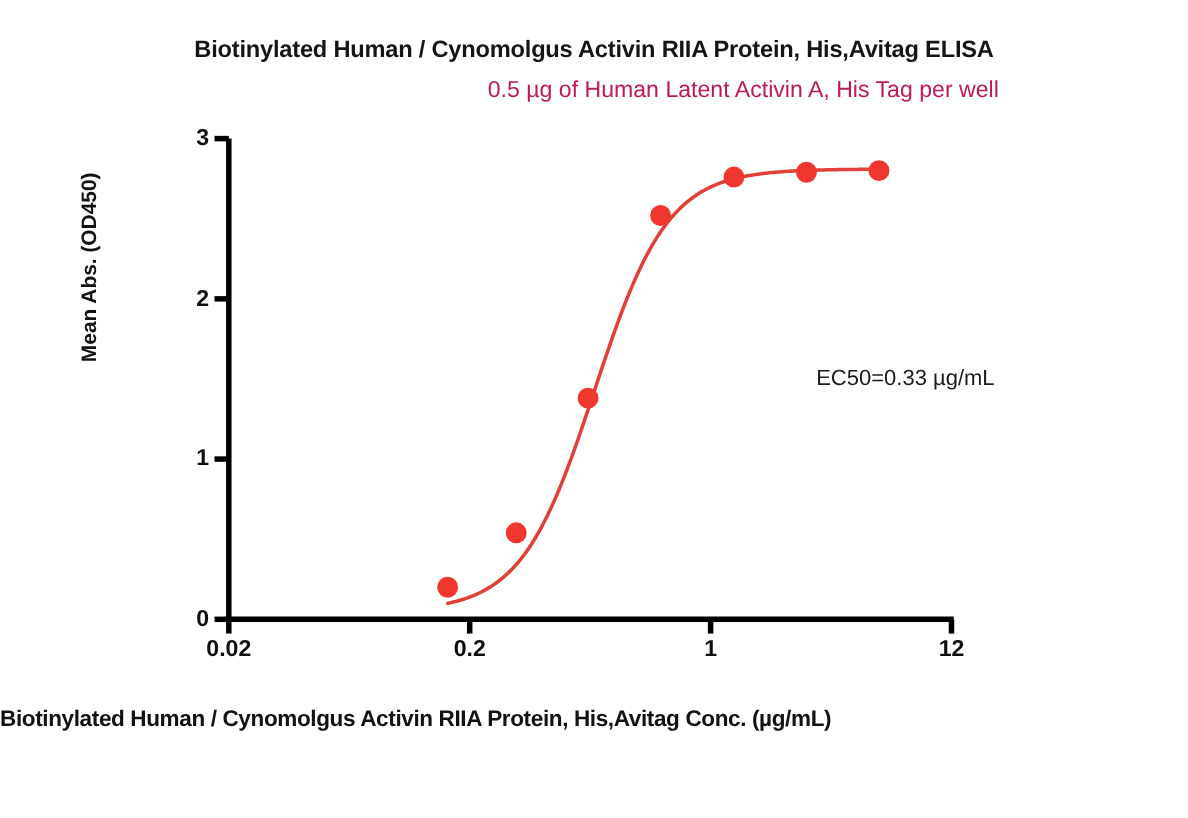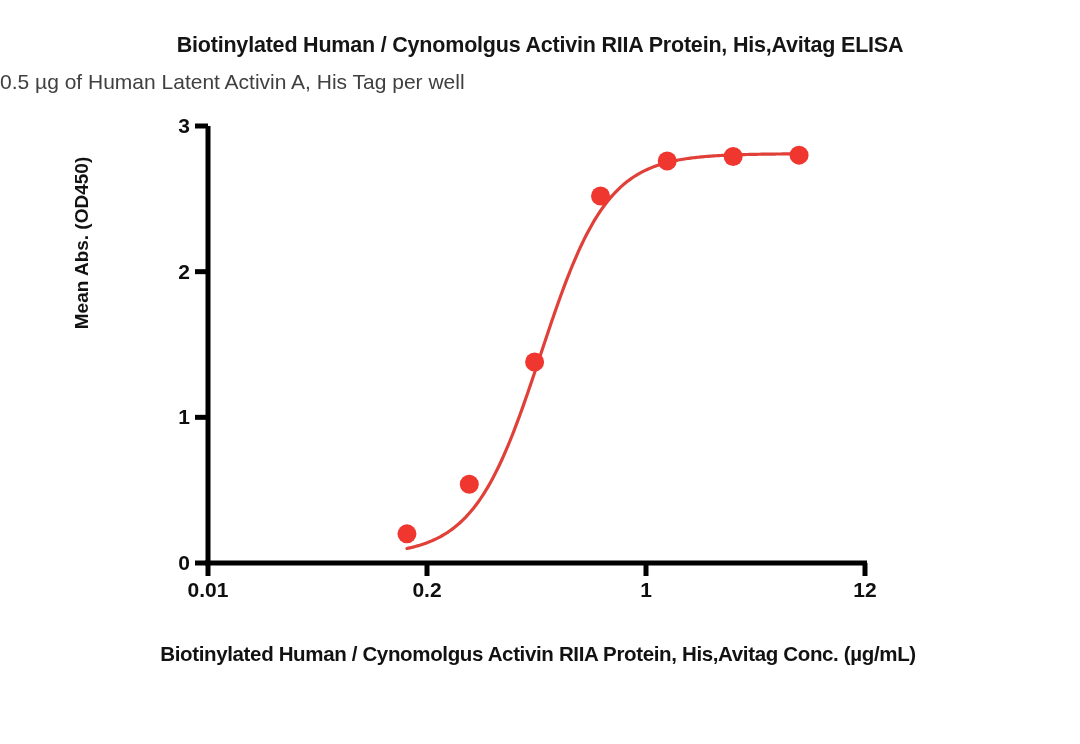--- a/index.html
+++ b/index.html
@@ -34,24 +34,24 @@
     font-weight: bold;
     letter-spacing: -0.2px;
     color: #151515;
     white-space: nowrap;
   }
   #chart-subtitle {
     position: absolute;
     left: 0;
     top: 70px;
     width: 908px;
-    text-align: left;
+    text-align: right;
     font-size: 21px;
     font-weight: normal;
-    color: #404040;
+    color: #be185d;
     white-space: nowrap;
   }
 
   
   #y-axis-title {
     position: absolute;
     left: -38px;
     top: 232px;
     width: 240px;
     text-align: center;
@@ -60,27 +60,26 @@
     font-size: 19px;
     font-weight: bold;
     color: #121212;
     white-space: nowrap;
   }
   #x-axis-title {
     position: absolute;
     left: 0;
     top: 642px;
     width: 1044px;
-    text-align: center;
+    text-align: left;
     font-size: 20.5px;
     font-weight: bold;
     letter-spacing: -0.35px;
     color: #121212;
     white-space: nowrap;
-    margin-left: 16px;
   }
 
   
   #plot-svg {
     position: absolute;
     left: 0;
     top: 0;
     width: 1080px;
     height: 744px;
   }
@@ -154,26 +153,27 @@
         <circle cx="469.29" cy="484.34" r="9.5" fill="#F0372F"></circle>
         <circle cx="534.61" cy="361.98" r="9.5" fill="#F0372F"></circle>
         <circle cx="600.53" cy="195.92" r="9.5" fill="#F0372F"></circle>
         <circle cx="667.22" cy="160.96" r="9.5" fill="#F0372F"></circle>
         <circle cx="733.15" cy="156.59" r="9.5" fill="#F0372F"></circle>
         <circle cx="799.07" cy="155.13" r="9.5" fill="#F0372F"></circle>
       </g>
   </svg>
 
   <div id="xtick-labels">
-      <div class="tick-label xtick-label" style="left: 208px;">0.01</div>
+      <div class="tick-label xtick-label" style="left: 208px;">0.02</div>
       <div class="tick-label xtick-label" style="left: 427px;">0.2</div>
       <div class="tick-label xtick-label" style="left: 646px;">1</div>
       <div class="tick-label xtick-label" style="left: 865px;">12</div>
     </div>
   <div id="ytick-labels">
       <div class="tick-label ytick-label" style="top: 563px;">0</div>
       <div class="tick-label ytick-label" style="top: 417.333px;">1</div>
       <div class="tick-label ytick-label" style="top: 271.667px;">2</div>
       <div class="tick-label ytick-label" style="top: 126px;">3</div>
     </div>
 
+  <div id="ec50-annotation">EC50=0.33 µg/mL</div>
 
 </div>
 
 </body></html>

